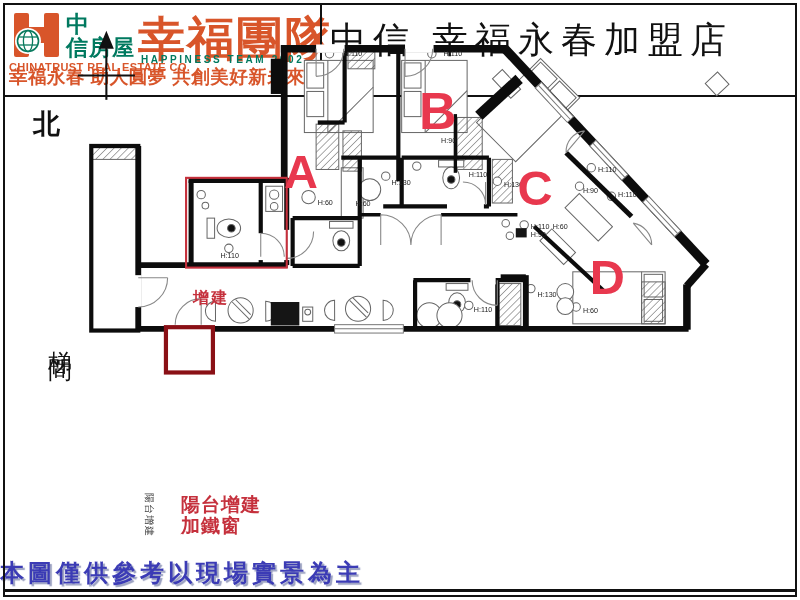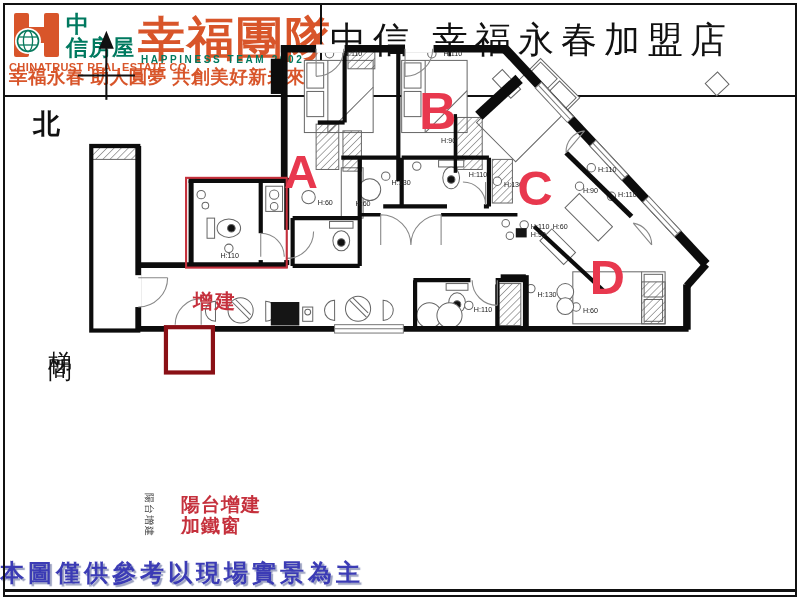--- a/index.html
+++ b/index.html
@@ -18,21 +18,21 @@
   .team-en{position:absolute;left:141px;top:54px;font-size:10px;font-weight:bold;color:#00795f;letter-spacing:2.6px;}
   .tagline{position:absolute;left:9px;top:64px;font-size:18.5px;font-weight:bold;color:#d8552a;letter-spacing:.5px;}
   .main-title{position:absolute;left:330px;top:16px;width:460px;text-align:left;font-size:36px;color:#111;
               font-family:"Liberation Serif",serif;letter-spacing:7px;}
   
   .north-label{position:absolute;left:33px;top:106px;font-size:27px;font-weight:bold;color:#111;}
   .stair-label{position:absolute;left:44px;top:332px;font-size:24px;color:#111;writing-mode:vertical-rl;
                letter-spacing:8px;}
   .balcony-box-text{position:absolute;left:127px;top:494px;width:44px;height:42px;display:flex;align-items:center;
                justify-content:center;transform:rotate(90deg);font-size:10px;color:#444;letter-spacing:1px;}
-  .addition-label{position:absolute;left:193px;top:288px;font-size:20px;font-weight:bold;color:#c5303c;letter-spacing:2px;}
+  .addition-label{position:absolute;left:193px;top:288px;font-size:16px;font-weight:bold;color:#c5303c;letter-spacing:2px;}
   .balcony-note{position:absolute;left:181px;top:494px;font-size:19px;font-weight:bold;color:#c5303c;line-height:21px;
                letter-spacing:1px;}
   
   .disclaimer{position:absolute;left:0;top:557px;width:800px;text-align:left;font-size:24px;font-weight:bold;
               color:#3b3bb5;font-family:"Liberation Serif",serif;letter-spacing:4px;
               text-shadow:2px 2px 1px #9aa0c0;}
   .bottom-line{position:absolute;left:3px;top:589px;width:794px;height:3px;background:#111;}
   svg{position:absolute;left:0;top:0;}
   svg text.hl{font-size:8.5px;fill:#222;font-family:"Liberation Sans",sans-serif;}
   svg text.room{font-weight:bold;fill:#e8384e;font-family:"Liberation Sans",sans-serif;}

